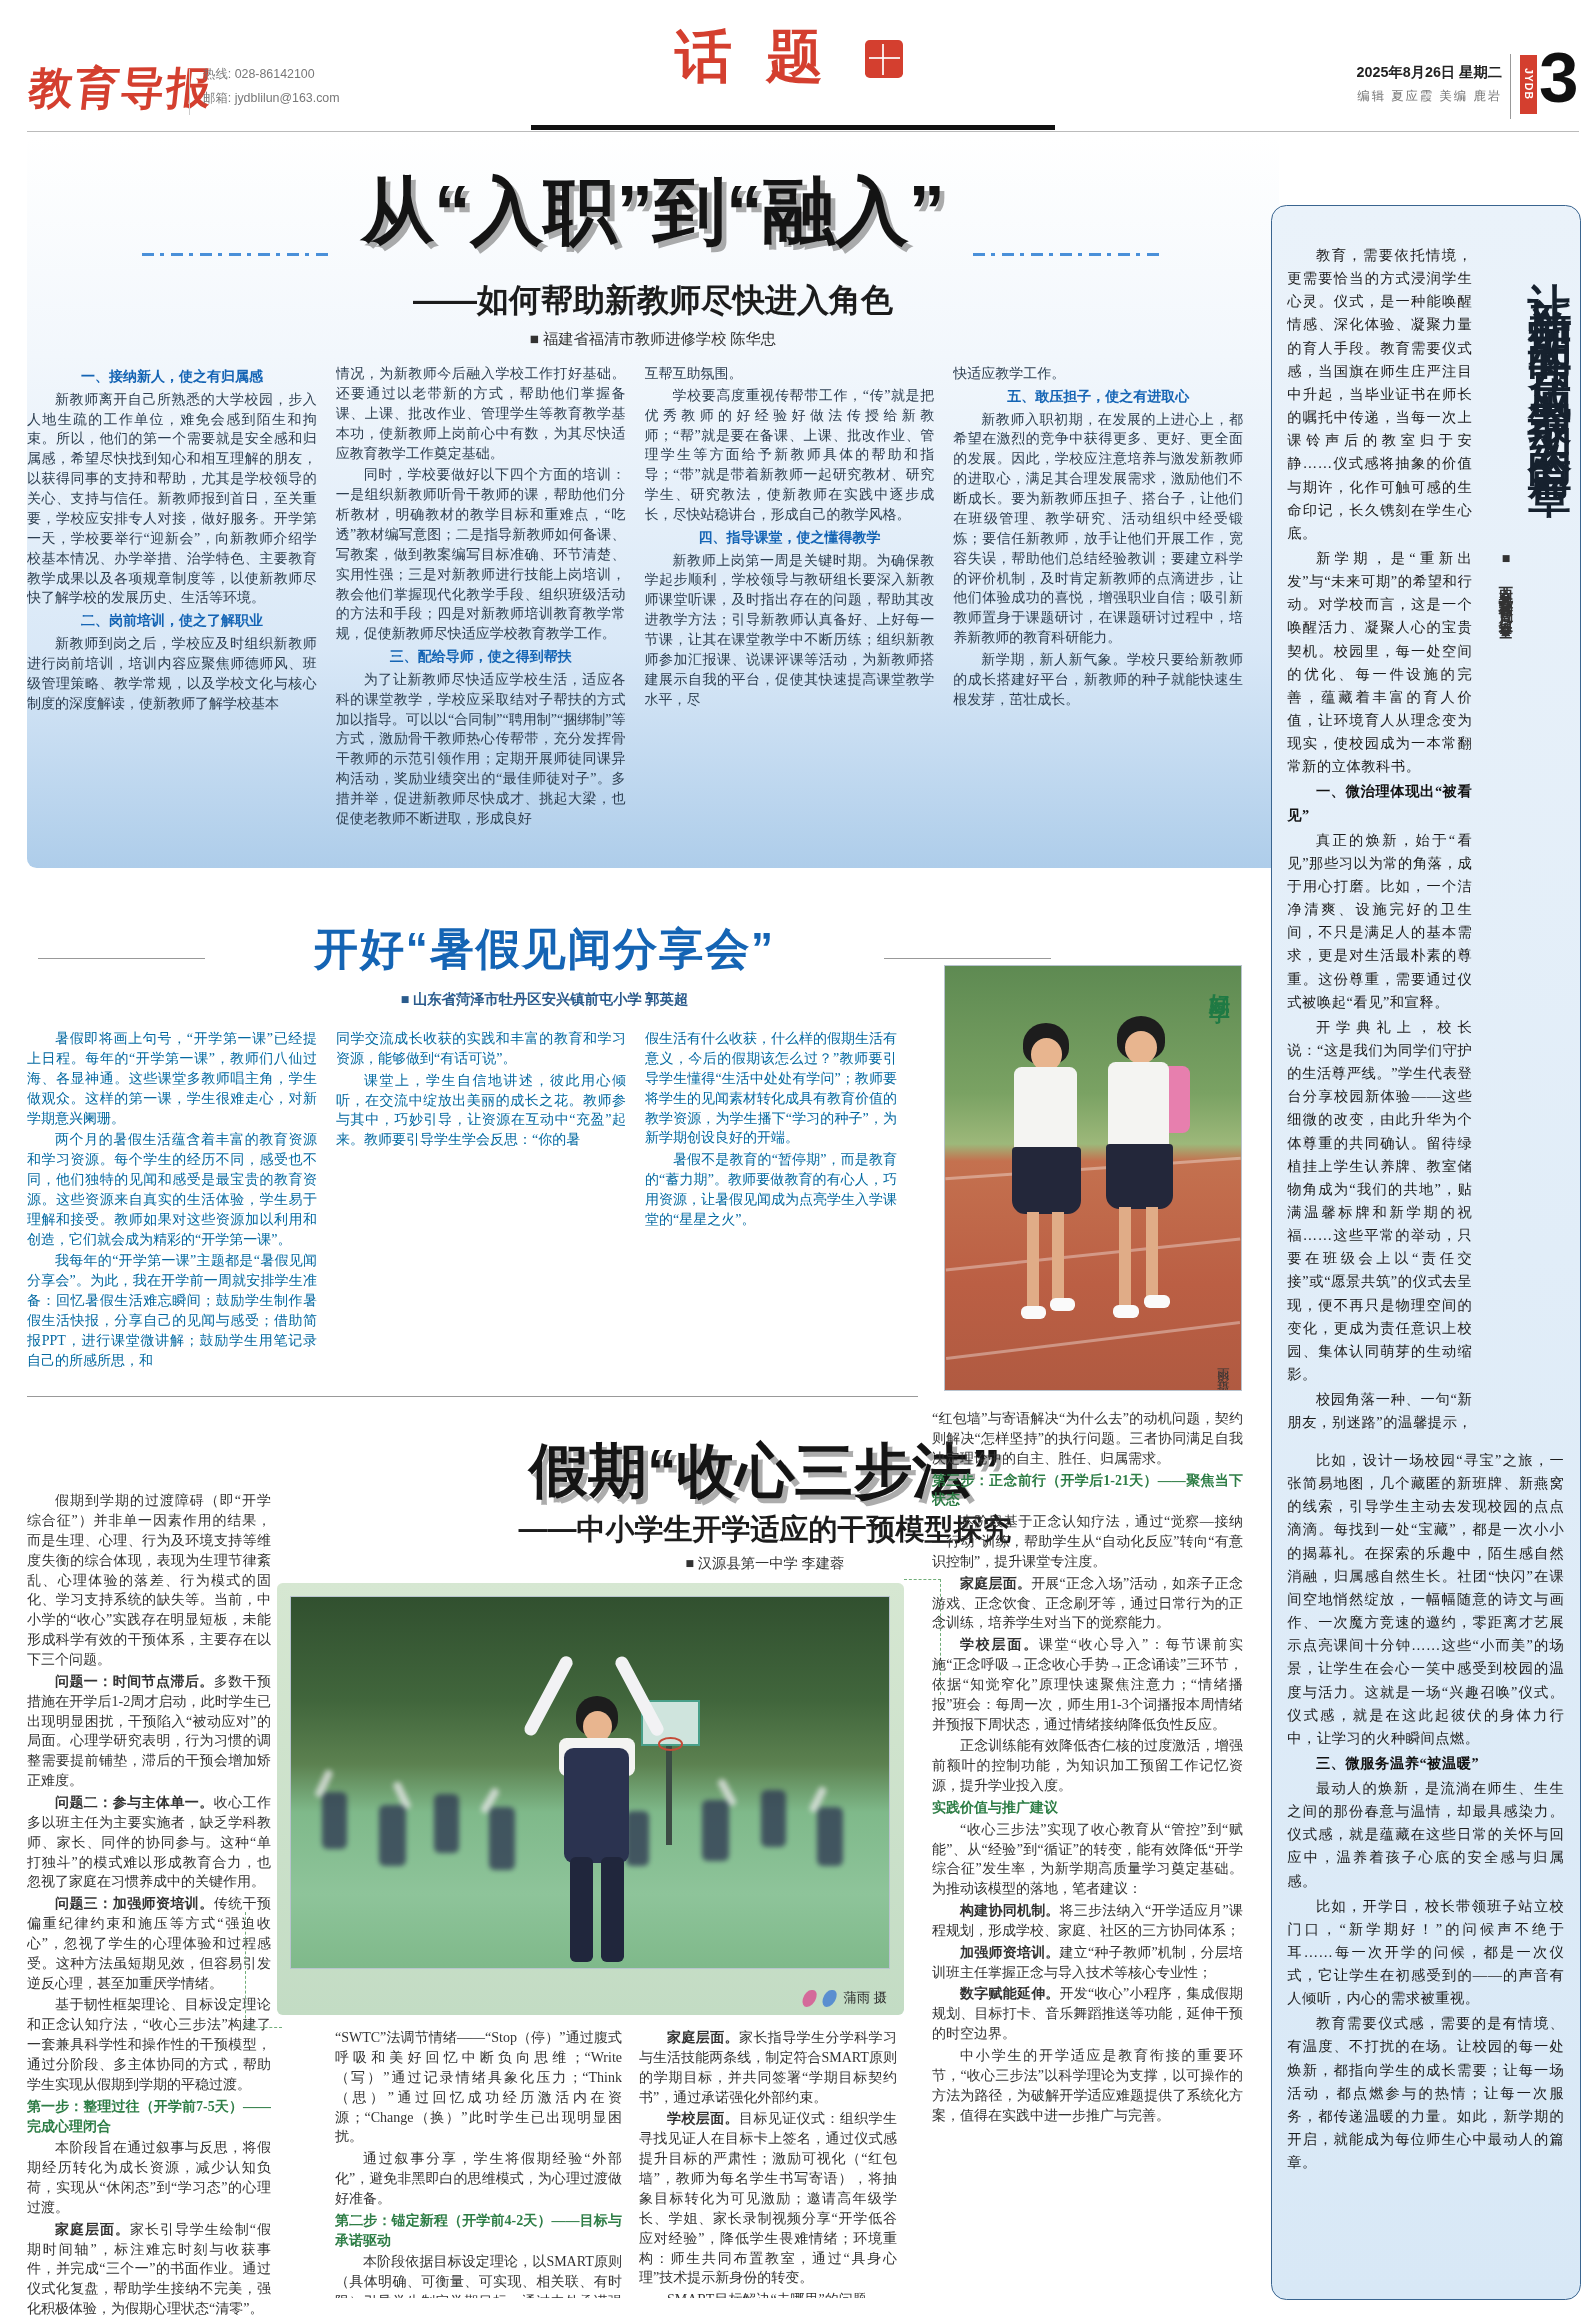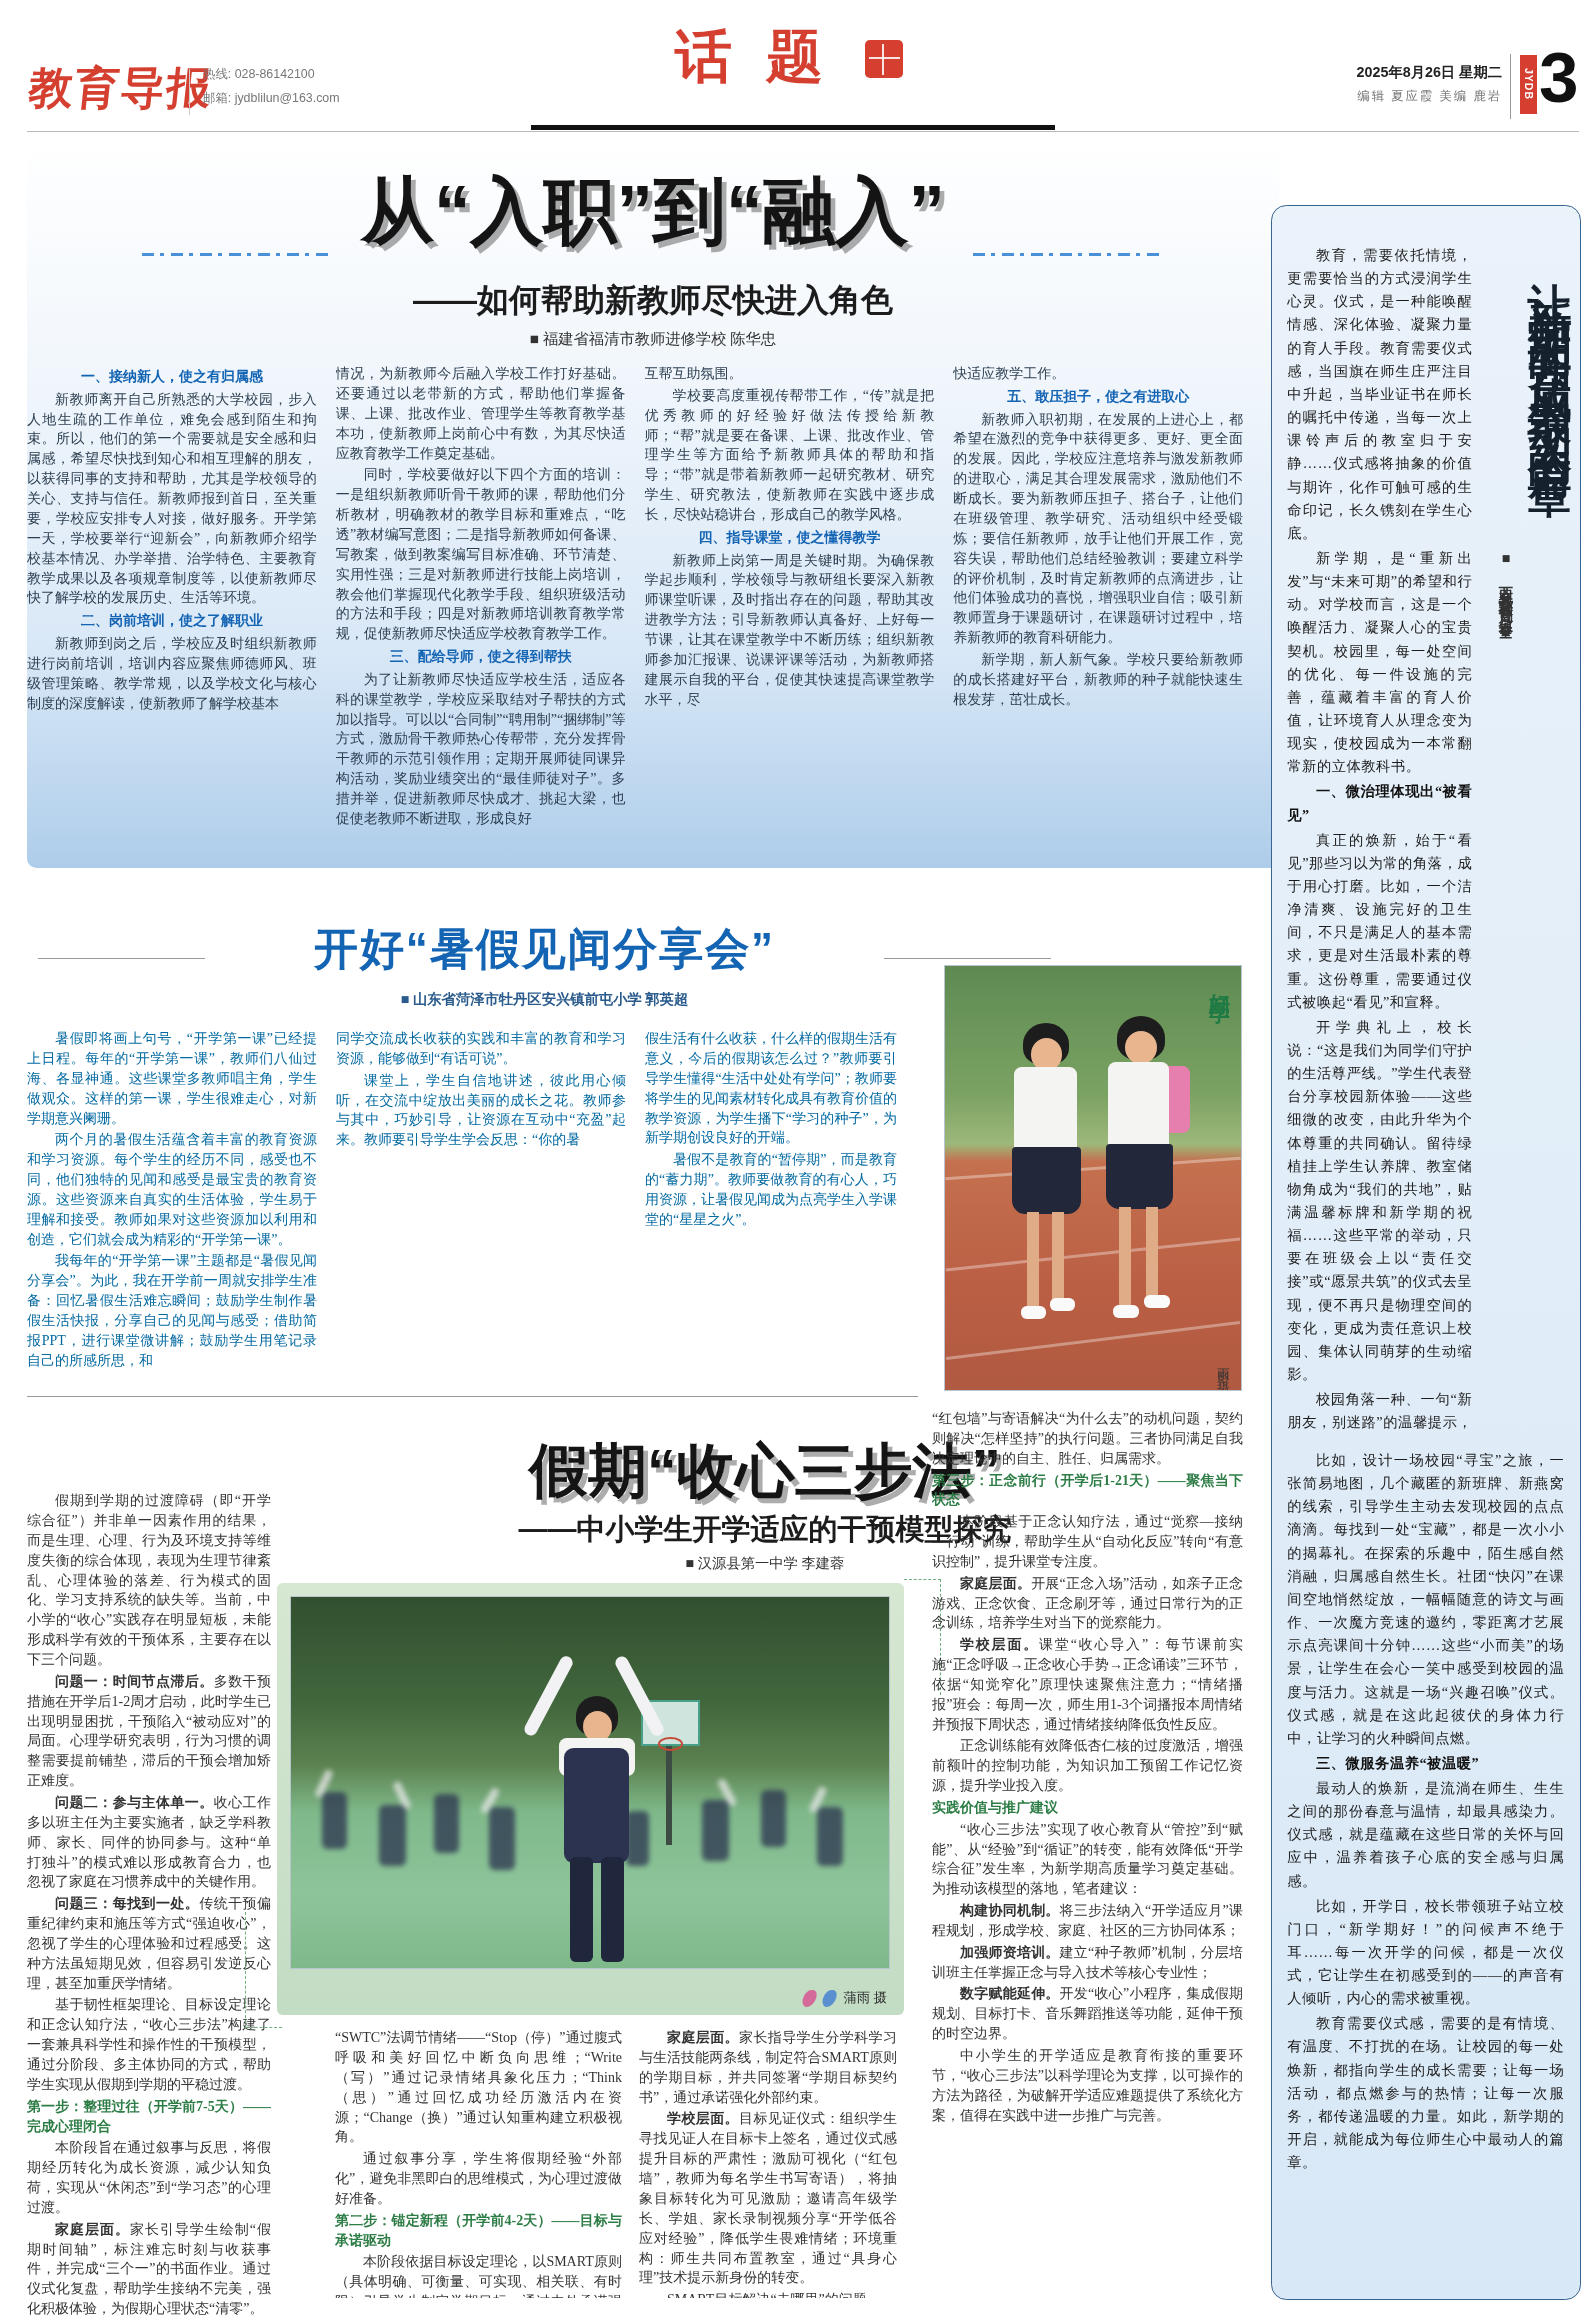--- a/index.html
+++ b/index.html
@@ -190,21 +190,21 @@
       <div class="abs vcap" style="right:7.6px;top:11.5px;font-size:21px;color:#1f7a44;font-weight:bold;">好同学</div>
       <div class="abs vcap" style="right:9.6px;bottom:13.4px;font-size:12.4px;color:#333;">雨影 摄</div>
     </div>
   </div>
 
   <div class="a3">
     <div class="abs col" style="left:27px;top:1491px;width:244px;height:887px;font-size:14px;">
         <div class="blk p">假期到学期的过渡障碍（即“开学综合征”）并非单一因素作用的结果，而是生理、心理、行为及环境支持等维度失衡的综合体现，表现为生理节律紊乱、心理体验的落差、行为模式的固化、学习支持系统的缺失等。当前，中小学的“收心”实践存在明显短板，未能形成科学有效的干预体系，主要存在以下三个问题。</div>
         <div class="blk p"><b>问题一：时间节点滞后。</b>多数干预措施在开学后1-2周才启动，此时学生已出现明显困扰，干预陷入“被动应对”的局面。心理学研究表明，行为习惯的调整需要提前铺垫，滞后的干预会增加矫正难度。</div>
         <div class="blk p"><b>问题二：参与主体单一。</b>收心工作多以班主任为主要实施者，缺乏学科教师、家长、同伴的协同参与。这种“单打独斗”的模式难以形成教育合力，也忽视了家庭在习惯养成中的关键作用。</div>
-        <div class="blk p"><b>问题三：每找到一处。</b>传统干预偏重纪律约束和施压等方式“强迫收心”，忽视了学生的心理体验和过程感受。这种方法虽短期见效，但容易引发逆反心理，甚至加重厌学情绪。</div>
+        <div class="blk p"><b>问题三：加强师资培训。</b>传统干预偏重纪律约束和施压等方式“强迫收心”，忽视了学生的心理体验和过程感受。这种方法虽短期见效，但容易引发逆反心理，甚至加重厌学情绪。</div>
         <div class="blk p">基于韧性框架理论、目标设定理论和正念认知疗法，“收心三步法”构建了一套兼具科学性和操作性的干预模型，通过分阶段、多主体协同的方式，帮助学生实现从假期到学期的平稳过渡。</div>
         <div class="blk h">第一步：整理过往（开学前7-5天）——完成心理闭合</div>
         <div class="blk p">本阶段旨在通过叙事与反思，将假期经历转化为成长资源，减少认知负荷，实现从“休闲态”到“学习态”的心理过渡。</div>
         <div class="blk p"><b>家庭层面。</b>家长引导学生绘制“假期时间轴”，标注难忘时刻与收获事件，并完成“三个一”的书面作业。通过仪式化复盘，帮助学生接纳不完美，强化积极体验，为假期心理状态“清零”。</div>
         <div class="blk p"><b>学校层面。</b>搭建“假期博物馆”：将假期作业主题展览，把感恩卡张贴于“感恩墙”，让学生重温、强化积极情绪。</div>
         <div class="blk p">举办情绪管理班会：引导学生运用</div>
       </div>
 
     <div class="abs bigtitle" style="left:287px;top:1432px;width:956px;text-align:center;font-size:59px;">假期“收心三步法”</div>
     <div class="abs" style="left:287px;top:1510px;width:956px;text-align:center;font-size:29px;font-weight:bold;font-family:'Liberation Sans',sans-serif;color:#1c1c1c;">——中小学生开学适应的干预模型探究</div>
@@ -262,21 +262,21 @@
         <span class="scribble" style="background:#d46a9a;"></span>
         <span class="scribble" style="background:#5a8fd0;"></span>
         <span class="credit">蒲雨 摄</span>
       </div>
     </div>
 
     <div class="abs bracket" style="left:904px;top:1579px;width:36px;height:115px;border-left:none;border-bottom:none;"></div>
     <div class="abs bracket" style="left:245px;top:1912px;width:36px;height:115px;border-right:none;border-top:none;"></div>
 
     <div class="abs col" style="left:335px;top:2028px;width:287px;height:270px;">
-        <div class="blk cont">“SWTC”法调节情绪——“Stop（停）”通过腹式呼吸和美好回忆中断负向思维；“Write（写）”通过记录情绪具象化压力；“Think（思）”通过回忆成功经历激活内在资源；“Change（换）”通过认知重构建立积极视角。</div>
+        <div class="blk cont">“SWTC”法调节情绪——“Stop（停）”通过腹式呼吸和美好回忆中断负向思维；“Write（写）”通过记录情绪具象化压力；“Think（思）”通过回忆成功经历激活内在资源；“Change（换）”此时学生已出现明显困扰。</div>
         <div class="blk p">通过叙事分享，学生将假期经验“外部化”，避免非黑即白的思维模式，为心理过渡做好准备。</div>
         <div class="blk h">第二步：锚定新程（开学前4-2天）——目标与承诺驱动</div>
         <div class="blk p">本阶段依据目标设定理论，以SMART原则（具体明确、可衡量、可实现、相关联、有时限）引导学生制定学期目标，通过内外承诺强化执行动力，明确新学期的方向感。</div>
       </div>
     <div class="abs col" style="left:639px;top:2028px;width:258px;height:270px;">
         <div class="blk p"><b>家庭层面。</b>家长指导学生分学科学习与生活技能两条线，制定符合SMART原则的学期目标，并共同签署“学期目标契约书”，通过承诺强化外部约束。</div>
         <div class="blk p"><b>学校层面。</b>目标见证仪式：组织学生寻找见证人在目标卡上签名，通过仪式感提升目标的严肃性；激励可视化（“红包墙”，教师为每名学生书写寄语），将抽象目标转化为可见激励；邀请高年级学长、学姐、家长录制视频分享“开学低谷应对经验”，降低学生畏难情绪；环境重构：师生共同布置教室，通过“具身心理”技术提示新身份的转变。</div>
         <div class="blk p">SMART目标解决“去哪里”的问题。</div>
       </div>
     <div class="abs col" style="left:932px;top:1409px;width:311px;height:887px;">

